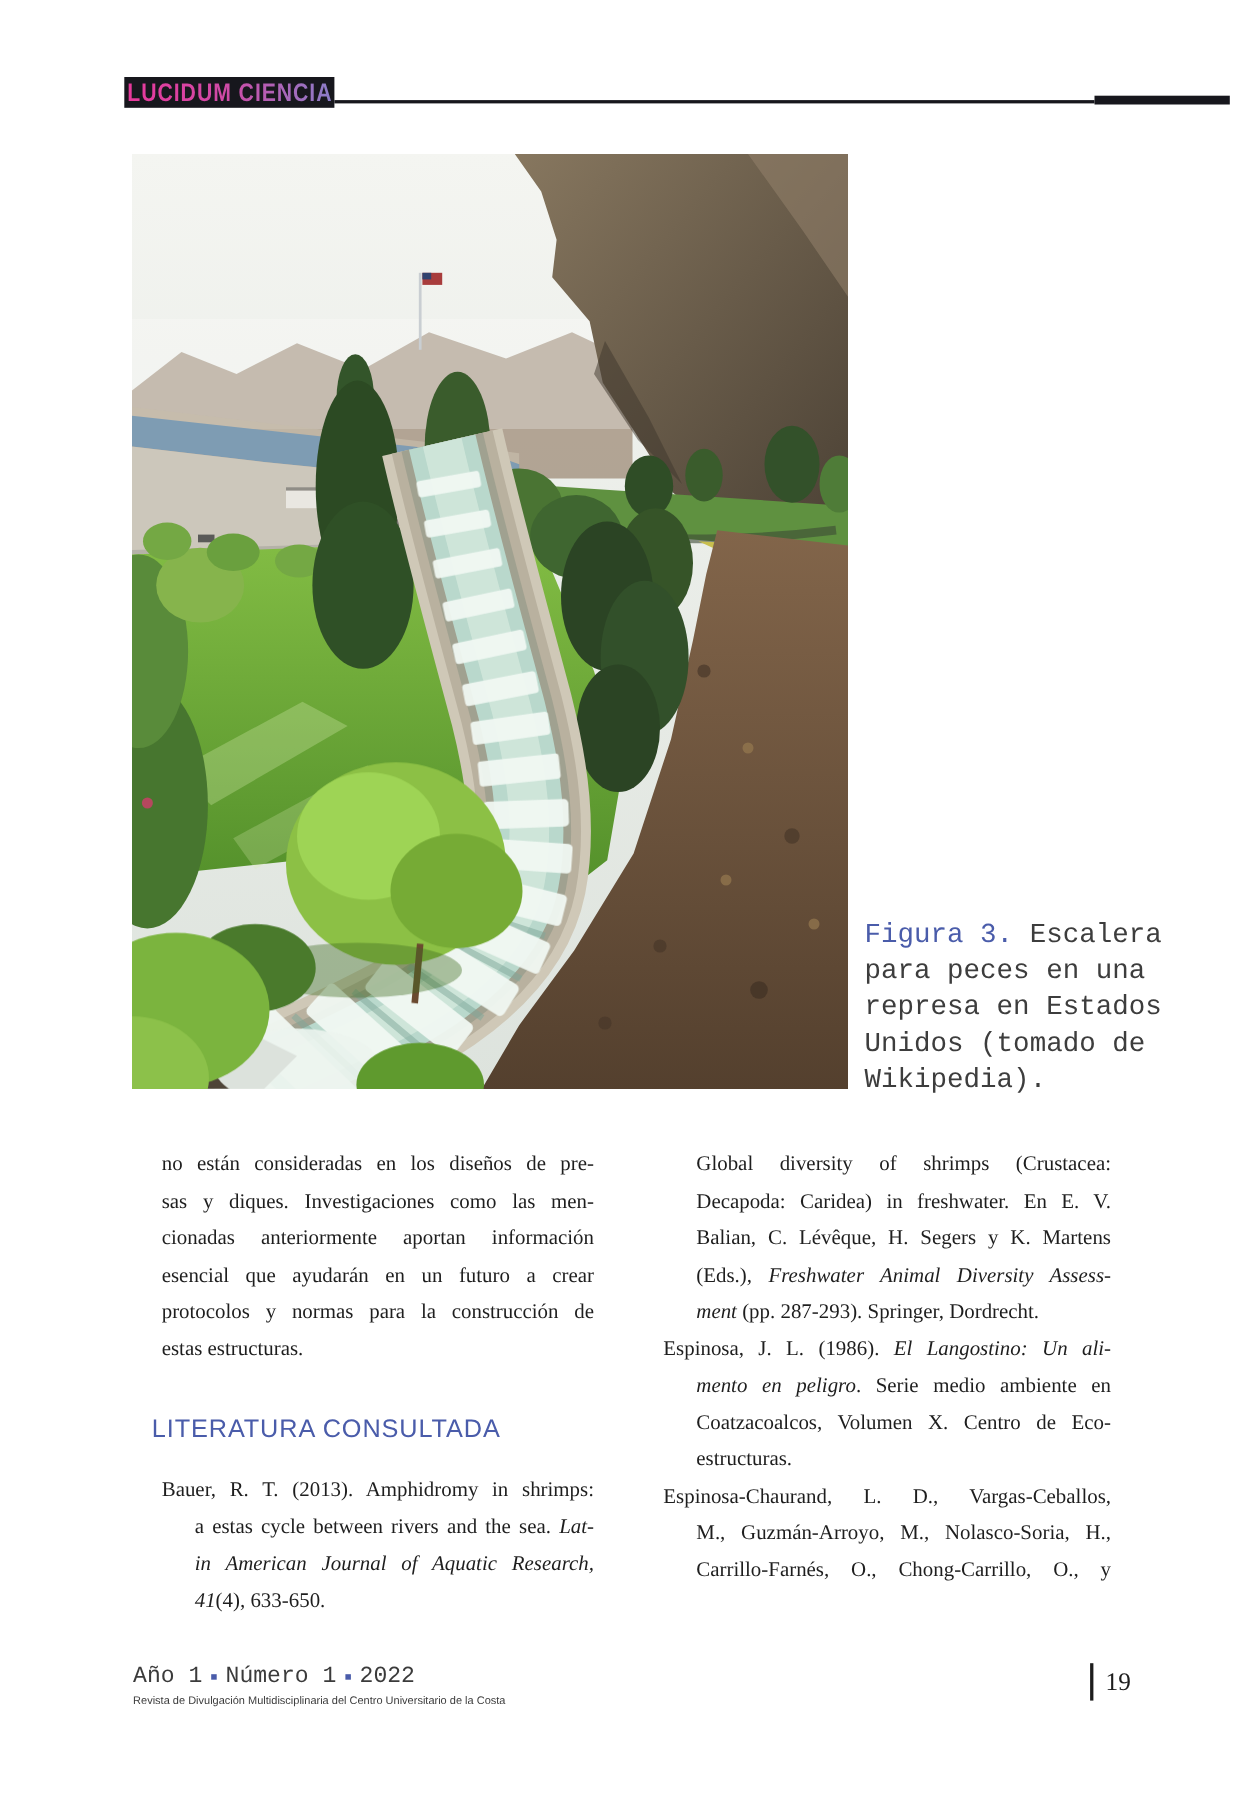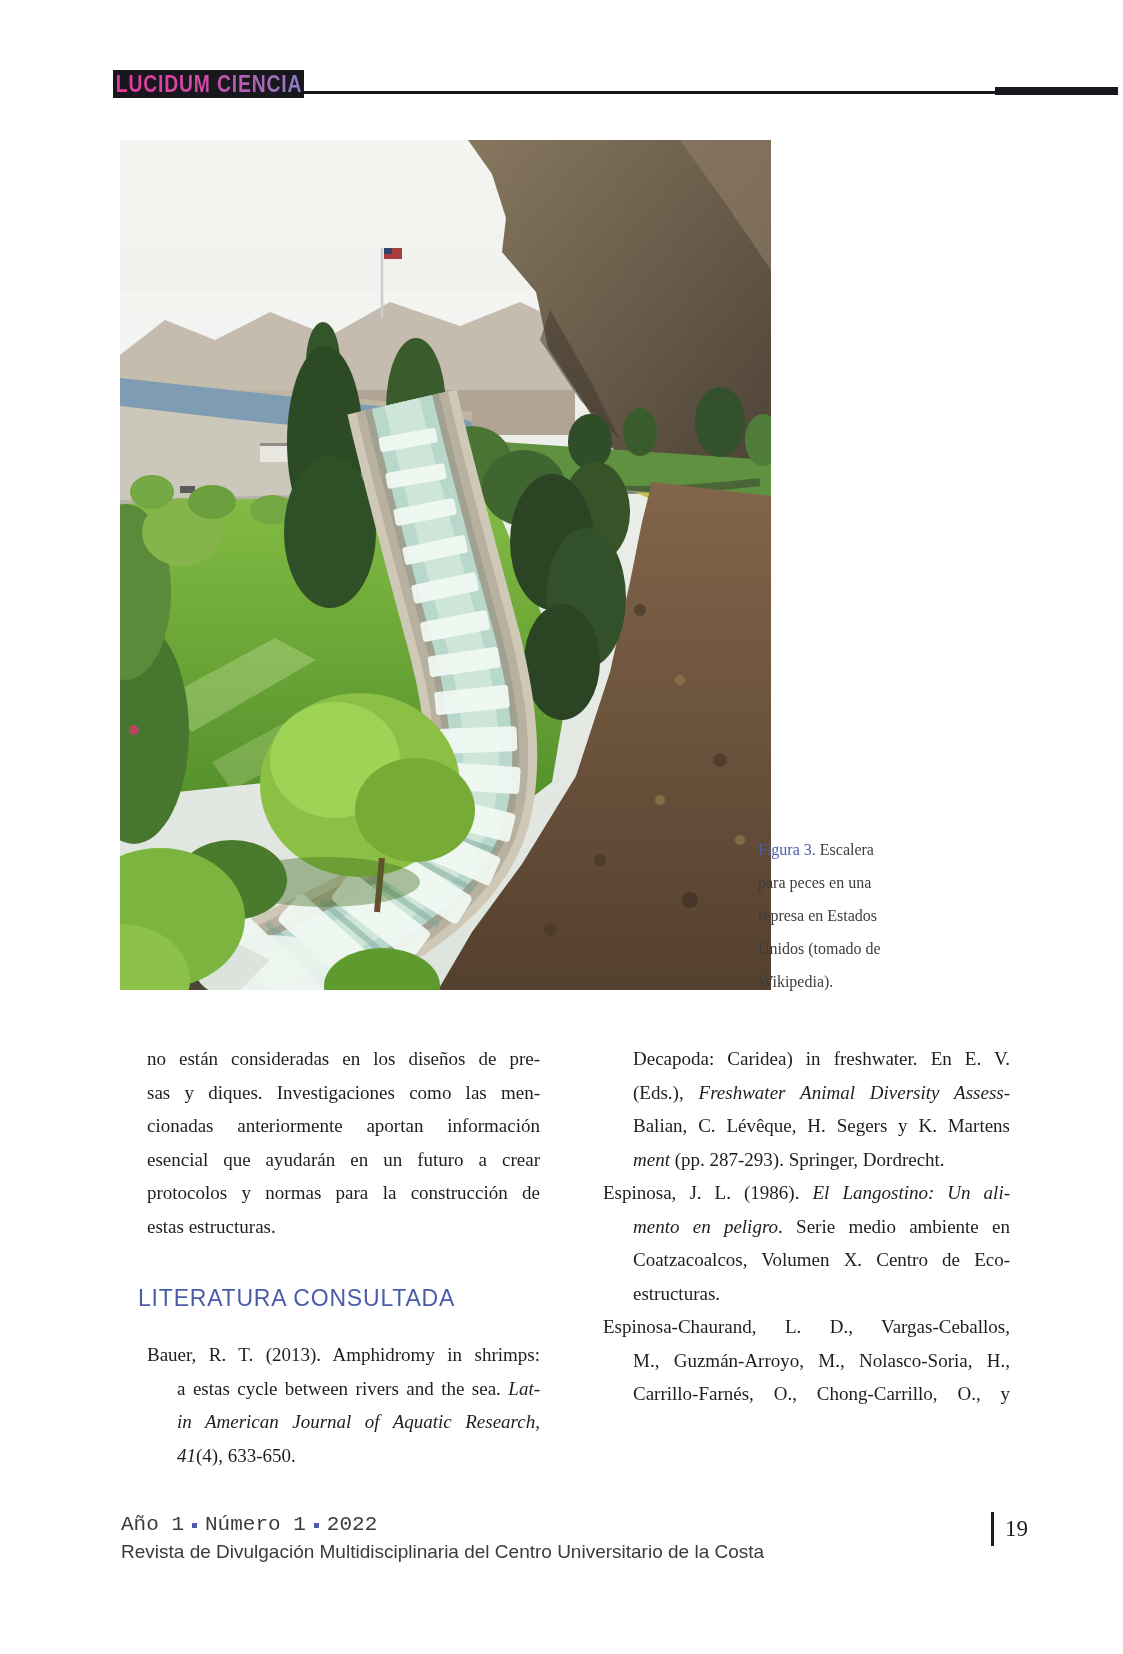--- a/index.html
+++ b/index.html
@@ -13,42 +13,42 @@
              display:flex;align-items:flex-end;justify-content:center;}
   .brand-text{font-family:"Liberation Sans",sans-serif;font-weight:700;font-size:23px;letter-spacing:1px;
               transform:scaleX(.84);white-space:nowrap;
               background:linear-gradient(90deg,var(--brand-pink) 0%,#cf4aa6 48%,var(--brand-purple) 100%);
               -webkit-background-clip:text;background-clip:text;color:transparent;}
   .header-rule{position:absolute;left:304px;top:91px;width:691px;height:3px;background:var(--rule);}
   .header-rule-thick{position:absolute;left:995px;top:87px;width:123px;height:8px;background:var(--rule);}
   
   .photo{position:absolute;left:120px;top:140px;width:651px;height:850px;}
   .photo svg{display:block;width:100%;height:100%;}
-  .caption{position:absolute;left:758px;top:833px;width:200px;font-family:Liberation Serif, serif;
-           font-size:16px;line-height:33px;color:#3d3d3d;}
+  .caption{position:absolute;left:786px;top:833px;width:200px;font-family:Liberation Mono, monospace;
+           font-size:25px;line-height:33px;color:#3d3d3d;}
   .caption .line{white-space:nowrap;}
   
   .col{position:absolute;top:1042px;font-size:19px;line-height:33.5px;color:#1e1e1e;}
   .col-left{left:121px;width:419px;height:520px;}
   .col-right{left:577px;width:433px;height:520px;}
   .justify .line{text-align:justify;text-align-last:justify;margin-left:26px;}
   .justify .line.last{text-align-last:left;}
   .line.ind{padding-left:30px;}
   .it{font-style:italic;}
   .accent{color:var(--accent);}
   .para{position:absolute;top:0;left:0;right:0;}
   .section-heading{position:absolute;top:223px;left:0;margin:17px;font-family:"Liberation Sans",sans-serif;
                    font-weight:400;font-size:23px;letter-spacing:.8px;color:var(--accent);}
   .refs-left{position:absolute;top:296px;left:0;right:0;}
   
   .meta{position:absolute;left:121px;top:1513px;font-family:Liberation Mono, monospace;
         font-size:21px;color:#3b3b3b;}
   .sq{display:inline-block;width:5px;height:5px;background:var(--accent);margin:0 8px;vertical-align:2px;}
   .journal{position:absolute;left:121px;top:1541px;font-family:"Liberation Sans",sans-serif;
-           font-size:19px;color:#3b3b3b;}
+           font-size:10px;color:#3b3b3b;}
   .pageno{position:absolute;left:991px;top:1512px;display:flex;align-items:center;gap:11px;}
   .pbar{width:3px;height:34px;background:#1d1d1d;}
   .pnum{font-family:"Liberation Serif",serif;font-size:23px;color:#1d1d1d;}
 </style>
 </head>
 <body>
 
 <div class="page">
 
   <header>
@@ -208,23 +208,24 @@
           <div class="line ind"><span>a estas cycle between rivers and the sea. </span><span class="it">Lat-</span></div>
           <div class="line ind"><span class="it">in American Journal of Aquatic Research,</span></div>
           <div class="line last ind"><span class="it">41</span><span>(4), 633-650.</span></div>
         </div>
       </div>
   </section>
 
   <section class="col col-right justify">
     <div>
         <div class="ref">
+          <div class="line ind"><span>Global diversity of shrimps (Crustacea:</span></div>
           <div class="line ind"><span>Decapoda: Caridea) in freshwater. En E. V.</span></div>
+          <div class="line ind"><span>Balian, C. Lévêque, H. Segers y K. Martens</span></div>
           <div class="line ind"><span>(Eds.), </span><span class="it">Freshwater Animal Diversity Assess-</span></div>
-          <div class="line ind"><span>Balian, C. Lévêque, H. Segers y K. Martens</span></div>
           <div class="line last ind"><span class="it">ment</span><span> (pp. 287-293). Springer, Dordrecht.</span></div>
         </div>
         <div class="ref">
           <div class="line"><span>Espinosa, J. L. (1986). </span><span class="it">El Langostino: Un ali-</span></div>
           <div class="line ind"><span class="it">mento en peligro</span><span>. Serie medio ambiente en</span></div>
           <div class="line ind"><span>Coatzacoalcos, Volumen X. Centro de Eco-</span></div>
           <div class="line last ind"><span>estructuras.</span></div>
         </div>
         <div class="ref">
           <div class="line"><span>Espinosa-Chaurand, L. D., Vargas-Ceballos,</span></div>

